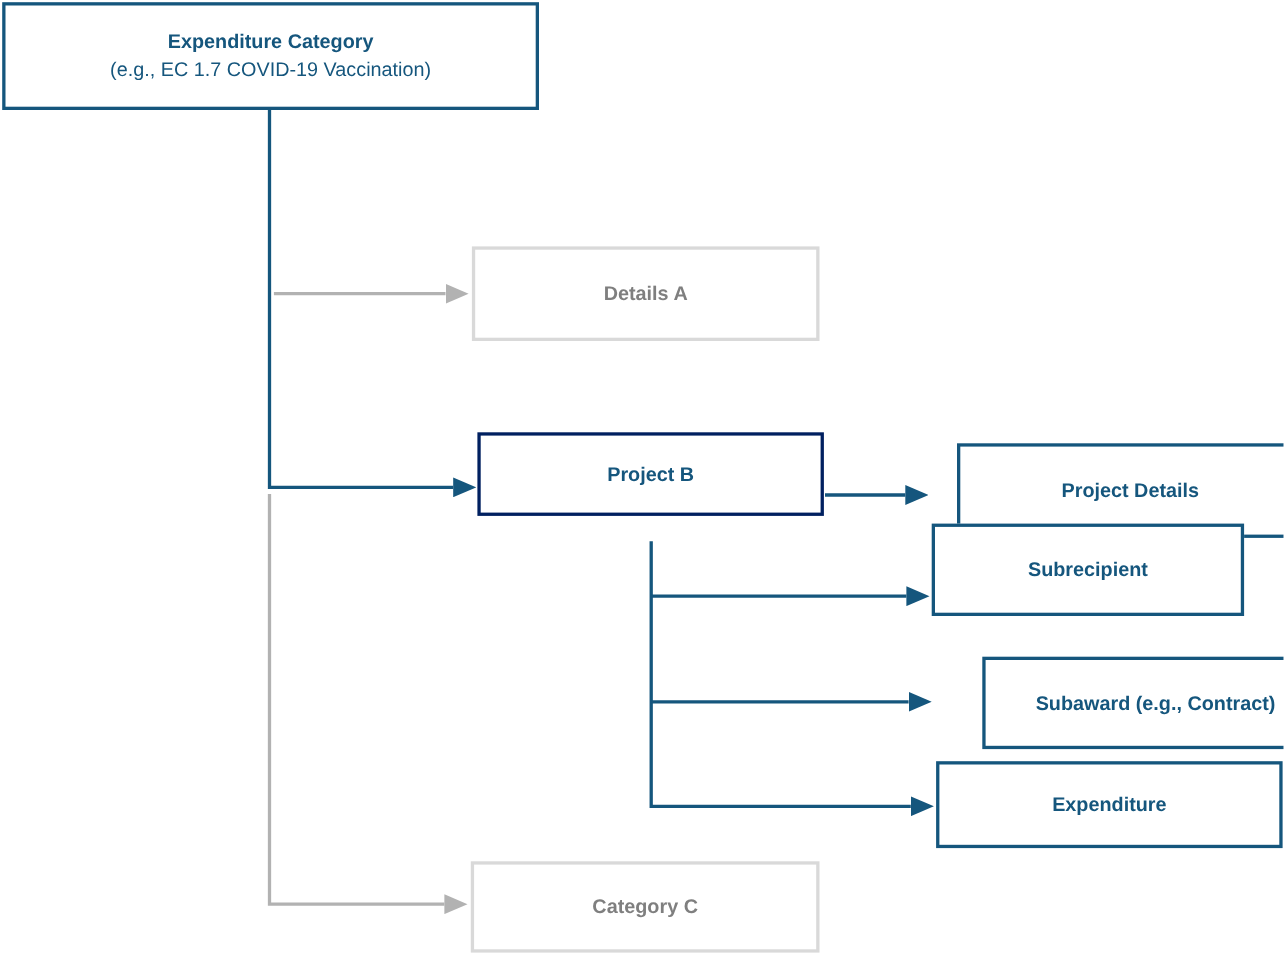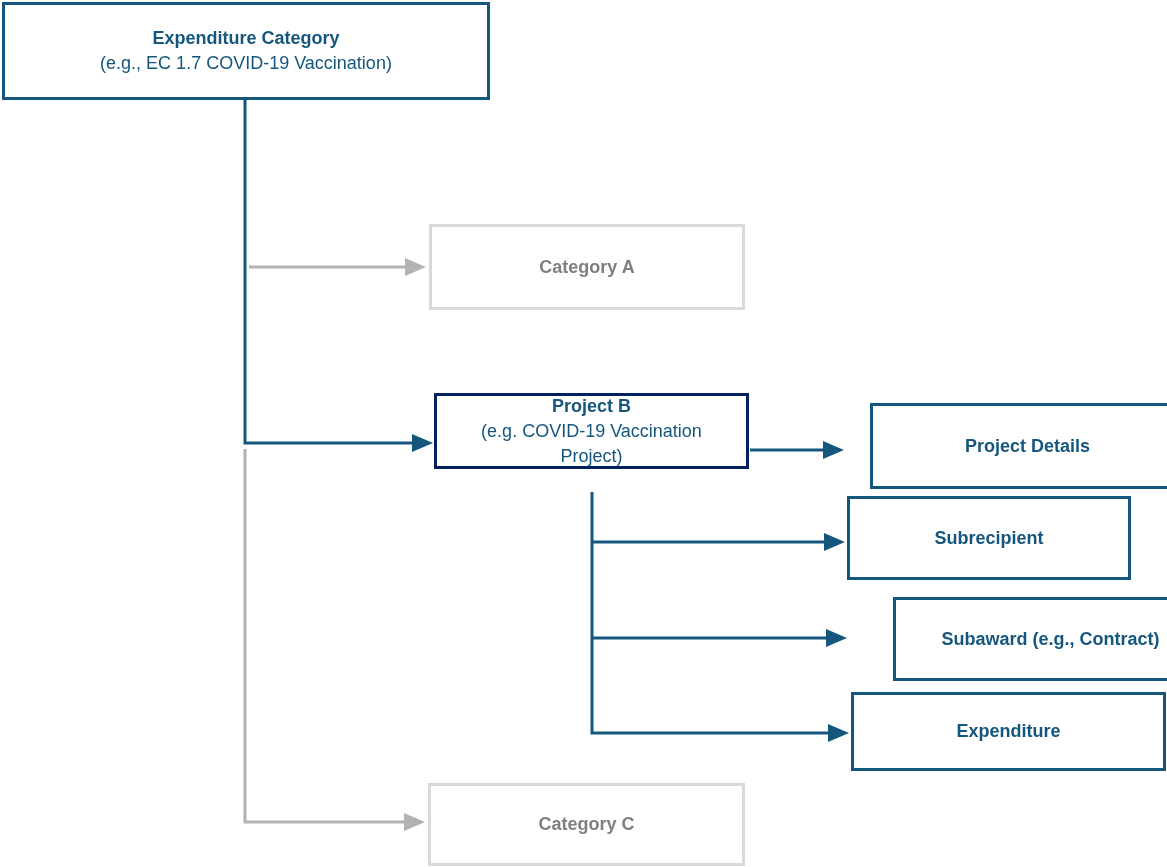--- a/index.html
+++ b/index.html
@@ -85,33 +85,32 @@
 
     <line x1="592" y1="638" x2="826" y2="638" style="stroke:var(--teal, #15567D); stroke-width:3" marker-end="url(#arrow-teal)"></line>
   </svg>
 
   <div class="node teal-box" style="left:2px; top:2px; width:488px; height:98px;">
     <div class="title">Expenditure Category</div>
     <div class="subtitle">(e.g., EC 1.7 COVID-19 Vaccination)</div>
   </div>
 
   <div class="node gray-box" style="left:429px; top:224px; width:316px; height:86px;">
-    <div class="title">Category A</div>
+    <div class="title">Details A</div>
   </div>
 
   <div class="node navy-box" style="left:434px; top:393px; width:315px; height:76px;">
     <div class="title">Project B</div>
-    <div class="subtitle sub-narrow">(e.g. COVID-19 Vaccination Project)</div>
   </div>
 
   <div class="node teal-box" style="left:846px; top:403px; width:315px; height:86px;margin-left:24px;">
     <div class="title">Project Details</div>
   </div>
 
-  <div class="node teal-box" style="left:847px; top:496px; width:284px; height:84px;">
+  <div class="node teal-box" style="left:847px; top:476px; width:284px; height:84px;">
     <div class="title">Subrecipient</div>
   </div>
 
   <div class="node teal-box" style="left:849px; top:597px; width:315px; height:84px;margin-left:44px;">
     <div class="title">Subaward (e.g., Contract)</div>
   </div>
 
   <div class="node teal-box" style="left:851px; top:692px; width:315px; height:79px;">
     <div class="title">Expenditure</div>
   </div>

